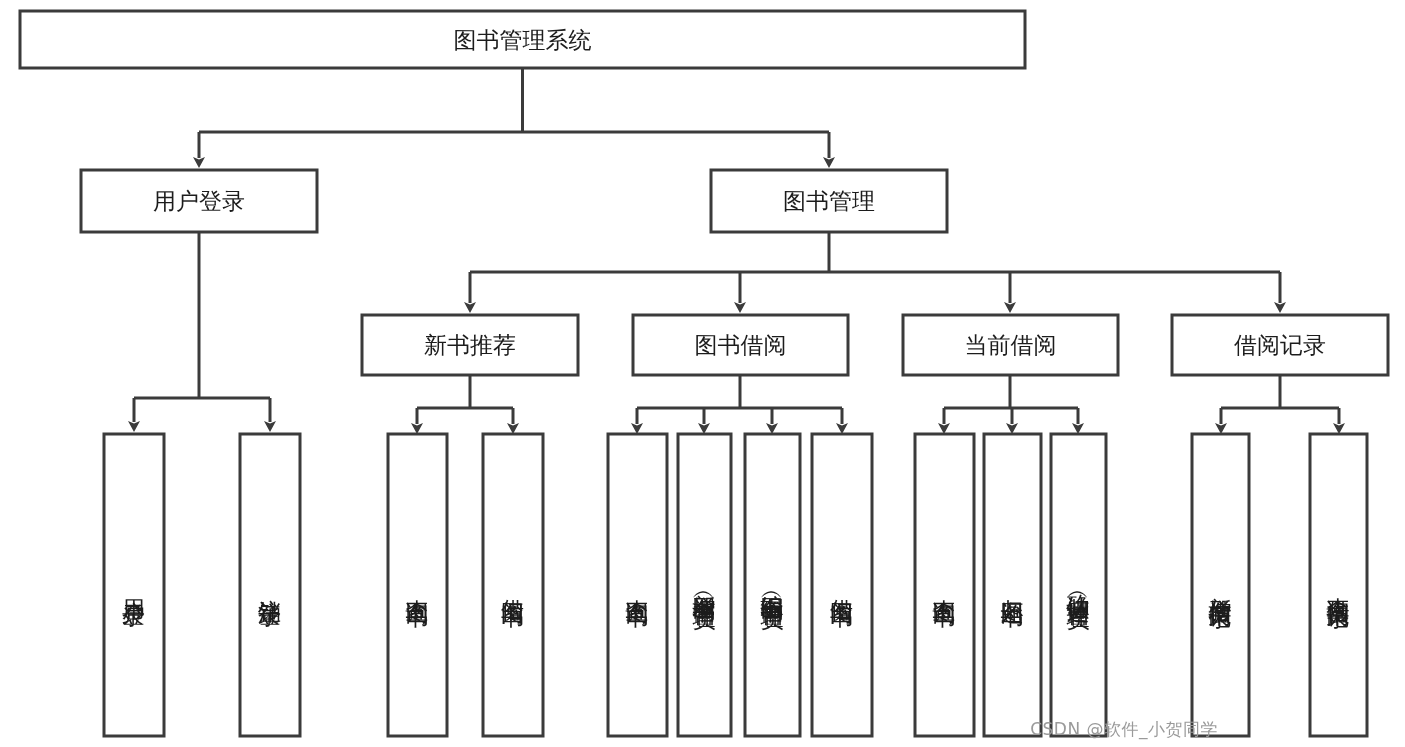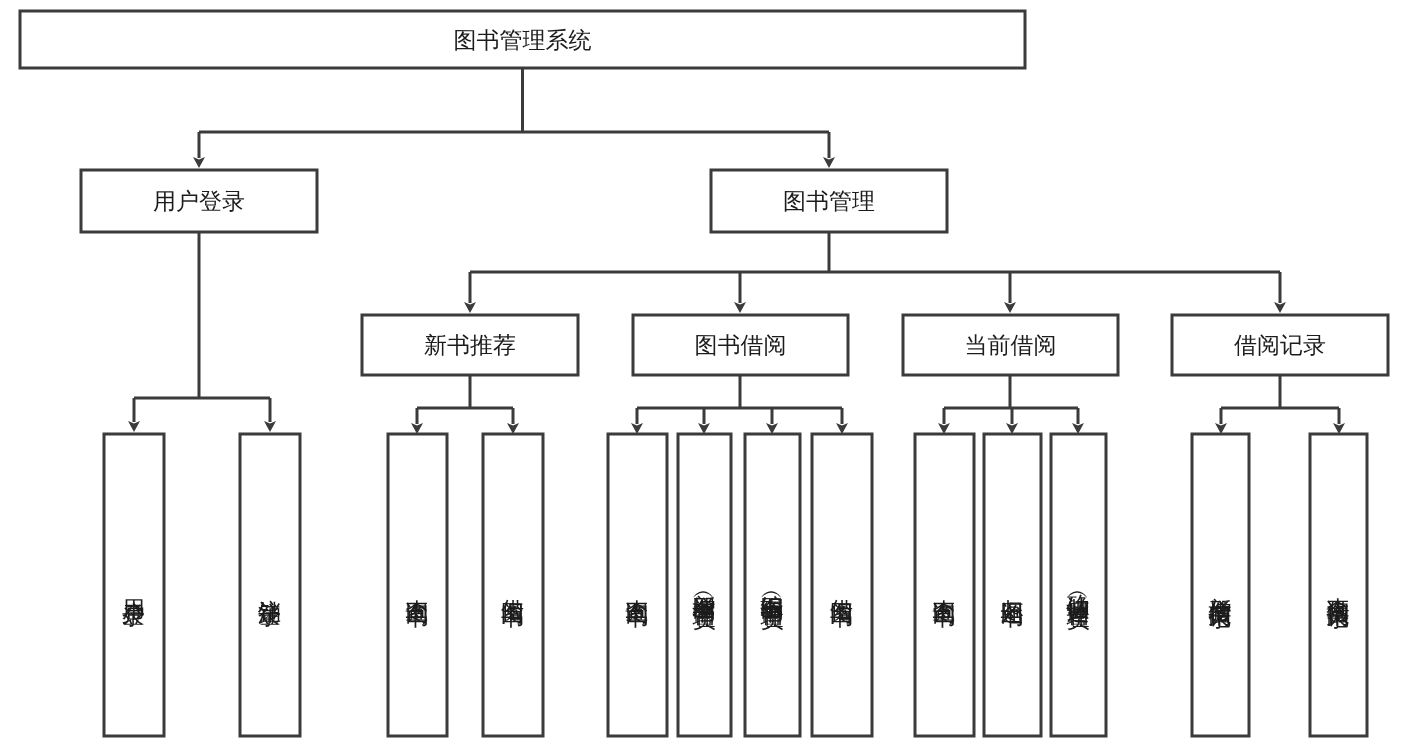--- a/index.html
+++ b/index.html
@@ -173,13 +173,14 @@
   <div class="leaf-label-wrap" style="left:608px; top:434px; width:59px; height:302px;">查询图书</div>
   <div class="leaf-label-wrap" style="left:678px; top:434px; width:53px; height:302px;">新增图书（管理员）</div>
   <div class="leaf-label-wrap" style="left:745px; top:434px; width:55px; height:302px;">编辑图书（管理员）</div>
   <div class="leaf-label-wrap" style="left:812px; top:434px; width:60px; height:302px;">借阅图书</div>
   <div class="leaf-label-wrap" style="left:915px; top:434px; width:59px; height:302px;">查询图书</div>
   <div class="leaf-label-wrap" style="left:984px; top:434px; width:57px; height:302px;">归还图书</div>
   <div class="leaf-label-wrap" style="left:1051px; top:434px; width:55px; height:302px;">确认归还（管理员）</div>
   <div class="leaf-label-wrap" style="left:1192px; top:434px; width:57px; height:302px;">新增借阅记录</div>
   <div class="leaf-label-wrap" style="left:1310px; top:434px; width:57px; height:302px;">查询借阅记录</div>
 
+  <div class="watermark">CSDN @软件_小贺同学</div>
 </div>
 
 </body></html>

